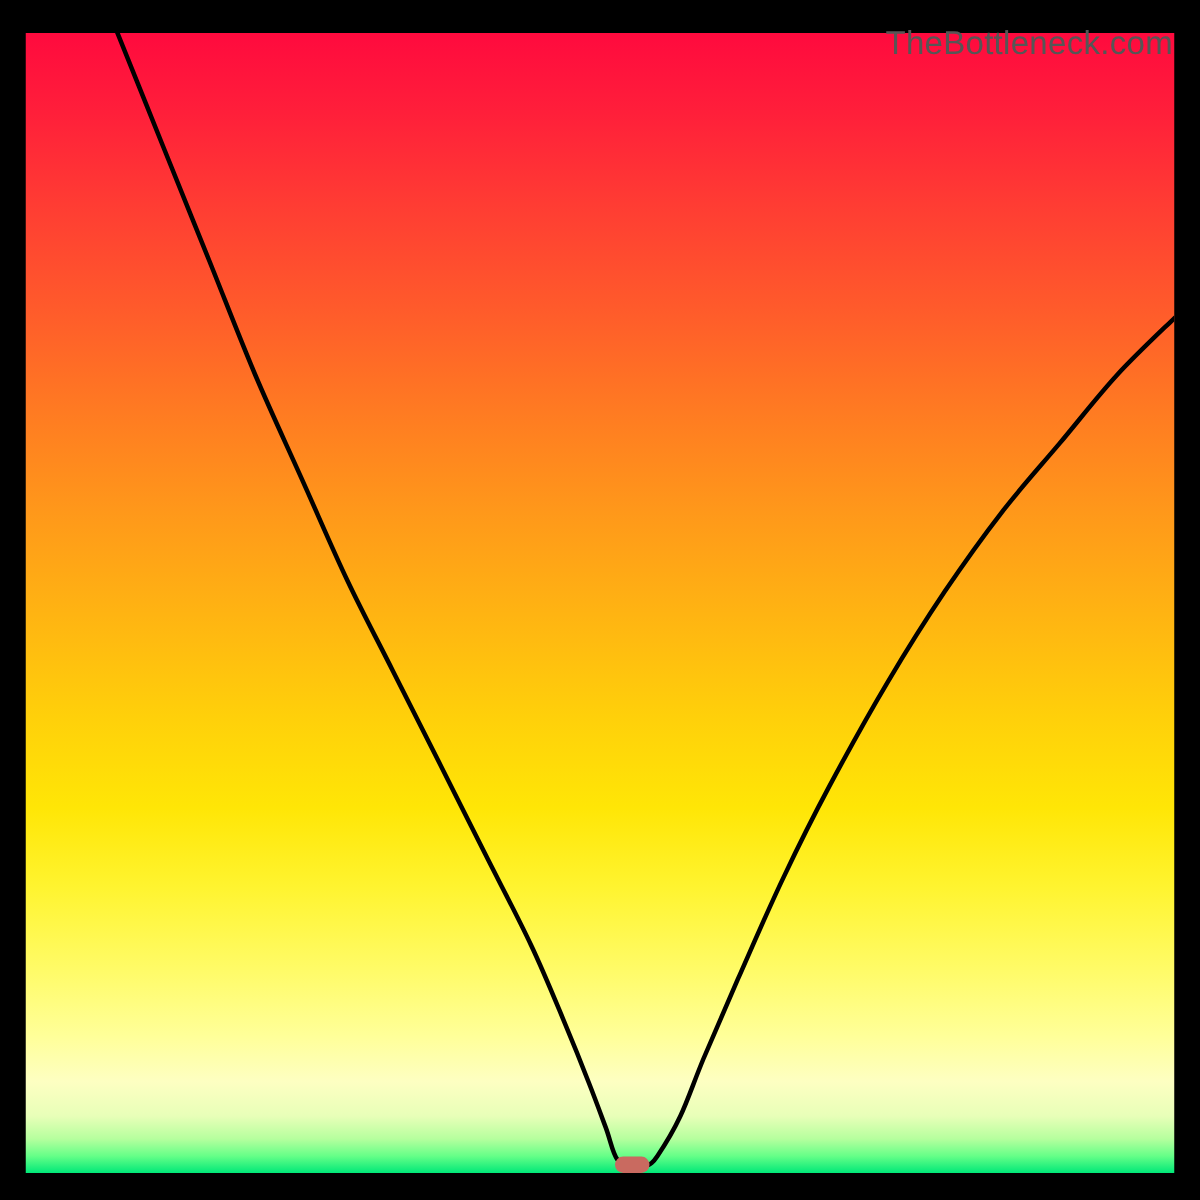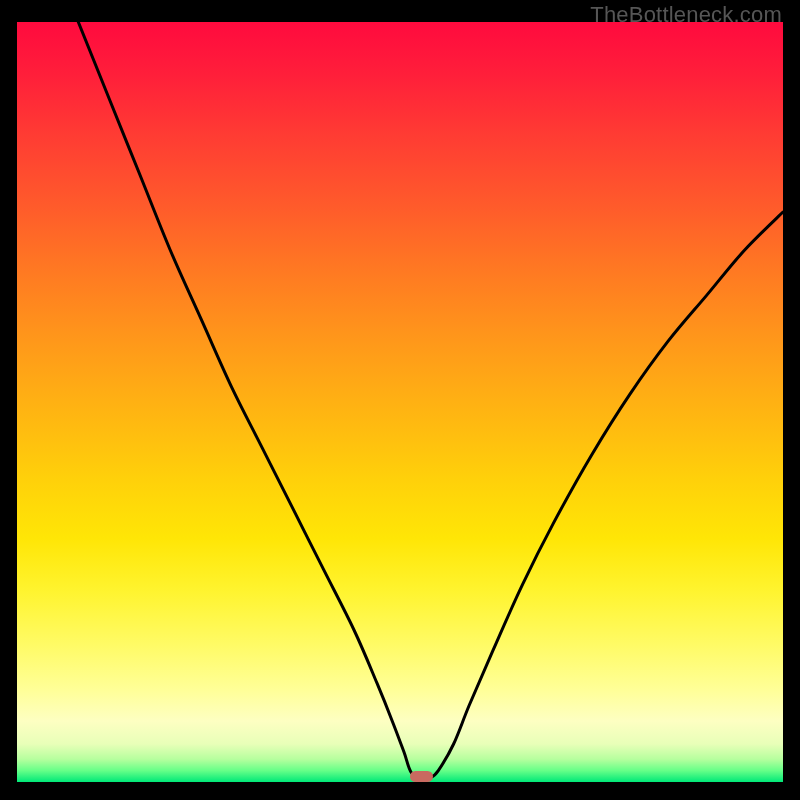--- a/index.html
+++ b/index.html
@@ -11,21 +11,21 @@
     overflow: hidden;
   }
   .frame {
     position: relative;
     width: 800px;
     height: 800px;
     background: #000;
   }
   .watermark {
     position: absolute;
-    top: 2px;
+    top: 16px;
     right: 18px;
     font-family: Arial, Helvetica, sans-serif;
     font-size: 22px;
     color: #565656;
     letter-spacing: 0.2px;
     z-index: 10;
   }
   .plot-area {
     position: absolute;
     left: 17px;

